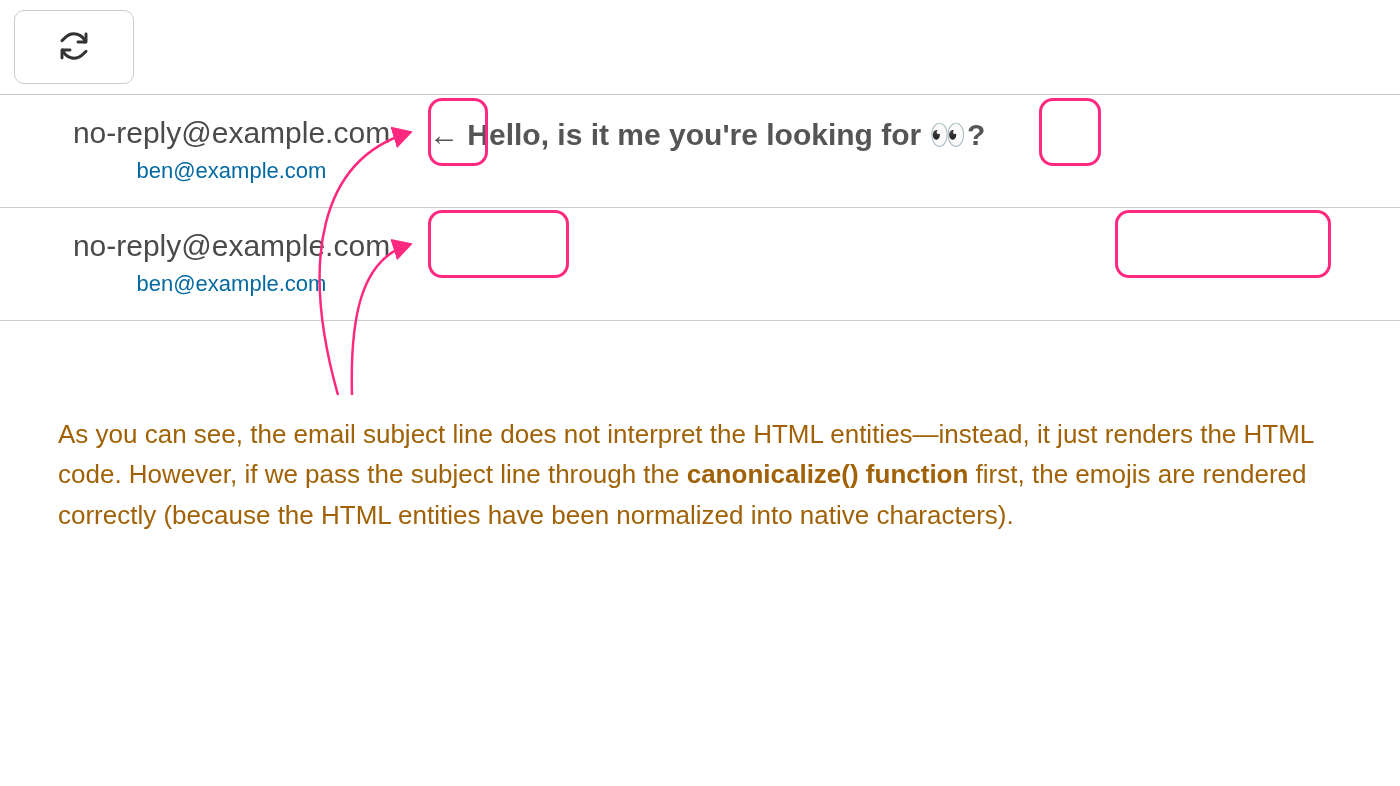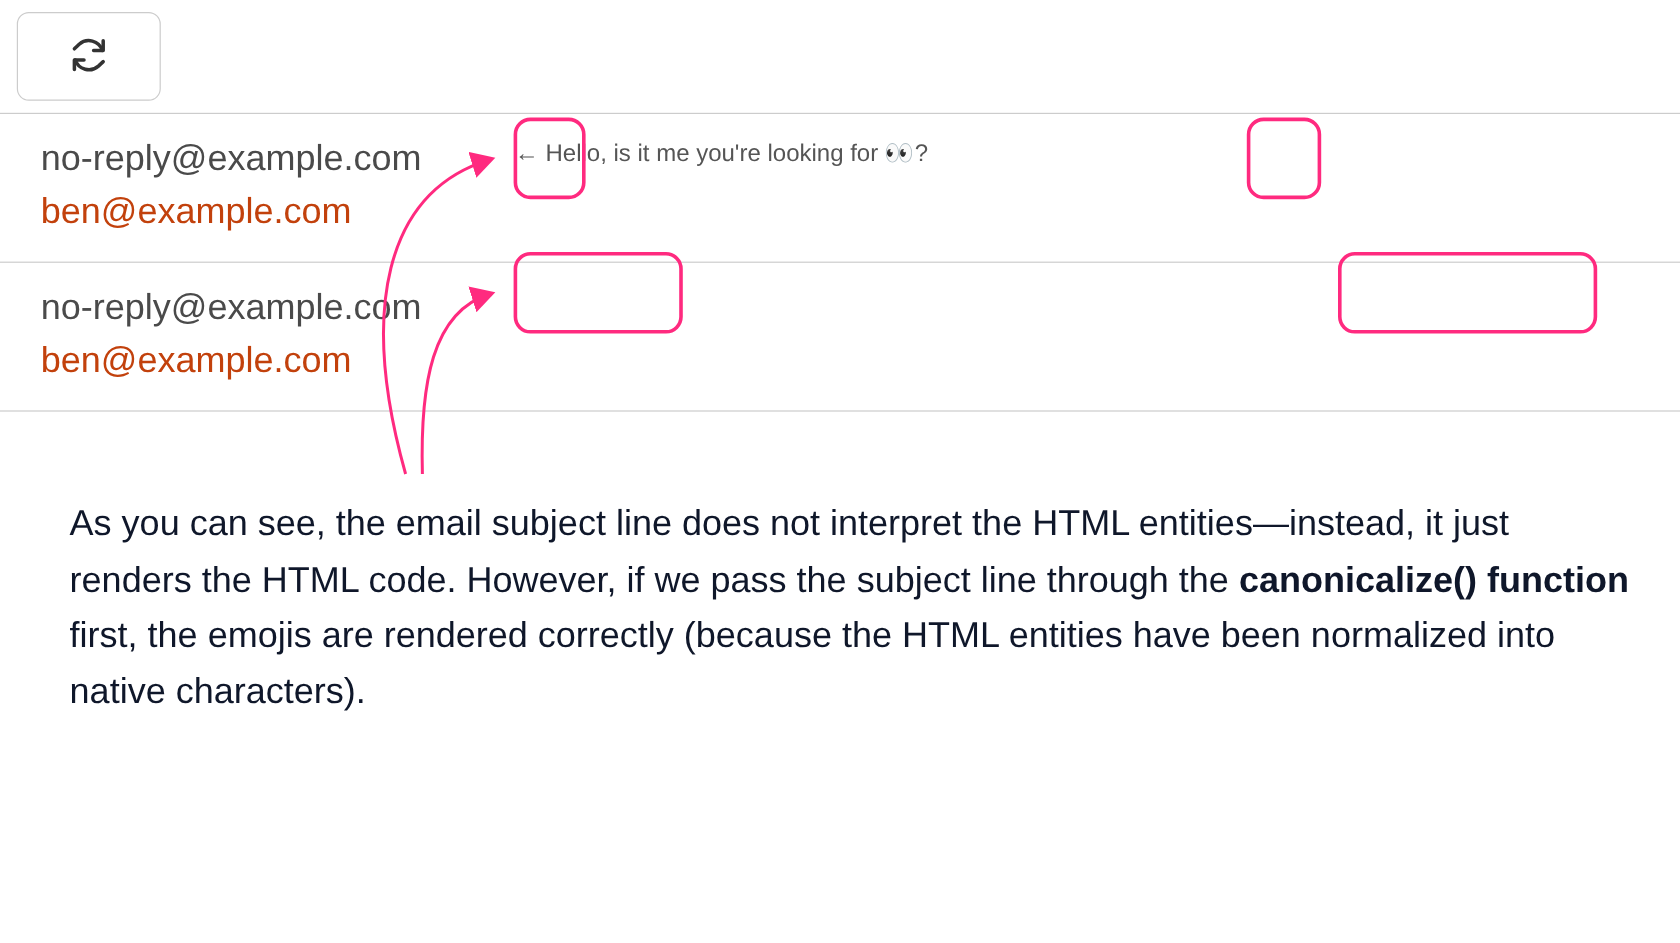--- a/index.html
+++ b/index.html
@@ -39,35 +39,36 @@
     .email-row {
       display: flex;
       align-items: flex-start;
       padding: 18px 30px 20px 34px;
       border-bottom: 1px solid #ccc;
       position: relative;
     }
     .email-left {
       width: 395px;
       flex-shrink: 0;
+      text-align: center;
     }
     .from {
       font-size: 30px;
       color: #4a4a4a;
       line-height: 1.3;
     }
     .to {
-      font-size: 30px;
-      color: #c2410c;
+      font-size: 22px;
+      color: #0369a1;
       line-height: 1.4;
       margin-top: 4px;
     }
     .subject {
-      font-size: 20px;
-      font-weight: 400;
+      font-size: 30px;
+      font-weight: 700;
       color: #555;
       padding-top: 2px;
       line-height: 1.3;
       white-space: nowrap;
     }
     .annotation-layer {
       position: absolute;
       top: 0;
       left: 0;
       width: 1400px;
@@ -78,22 +79,22 @@
       position: absolute;
       border: 3px solid #ff2a7f;
       border-radius: 14px;
     }
     .arrow-svg {
       position: absolute;
       overflow: visible;
     }
     .caption {
       position: absolute;
-      color: #0f172a;
-      font-size: 30px;
+      color: #a16207;
+      font-size: 26px;
       line-height: 1.55;
       font-family: -apple-system, BlinkMacSystemFont, "Helvetica Neue", Helvetica, Arial, sans-serif;
     }
     .caption b {
       font-weight: 700;
     }
   </style>
 </head>
 <body>
 

